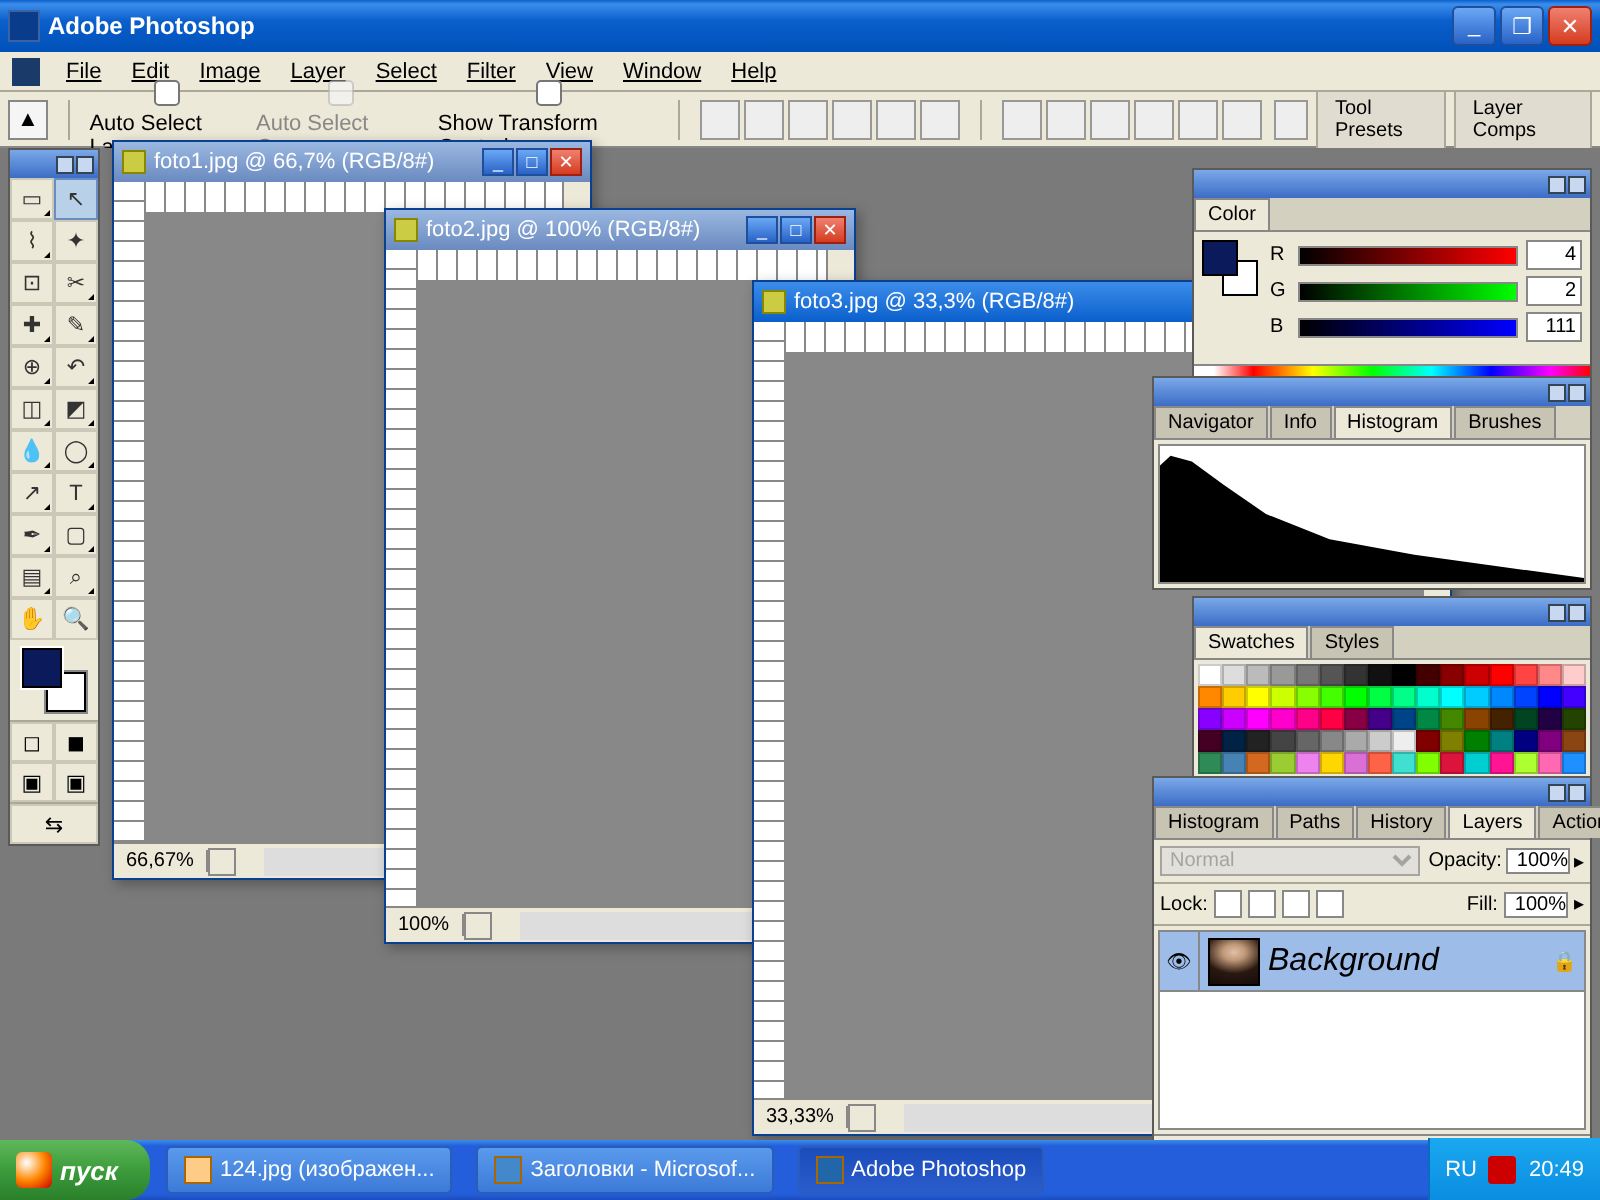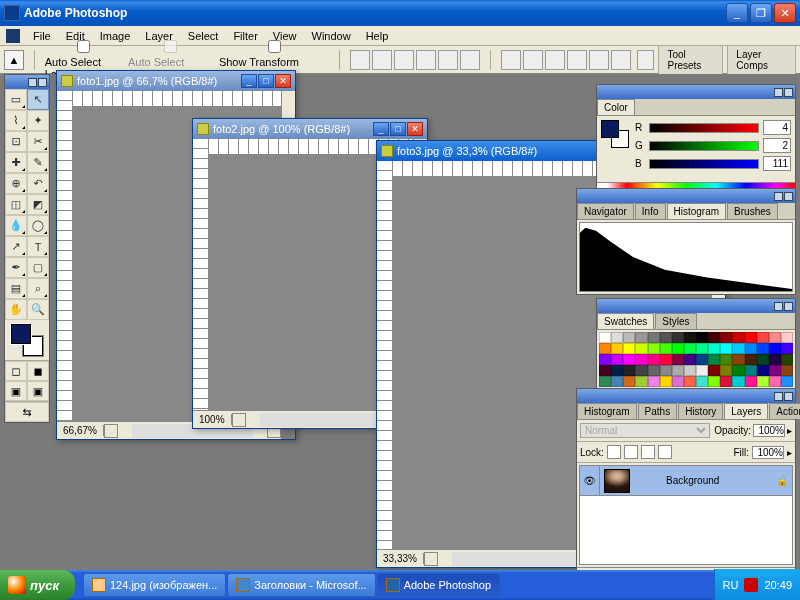--- a/index.html
+++ b/index.html
@@ -8,21 +8,21 @@
 
 .titlebar { height: 26px; background: linear-gradient(180deg,#0a5fcc 0%,#3c8dea 8%,#0a5fcc 40%,#0050b8 100%); display:flex; align-items:center; color:#fff; padding:0 4px; }
 .titlebar .app-icon { width:16px; height:16px; background:#0a3c8c; margin-right:4px; border:1px solid #fff3; }
 .titlebar .title { flex:1; font-weight:bold; font-size:12px; }
 .winbtns { display:flex; gap:2px; }
 .winbtn { width:22px; height:20px; border-radius:3px; background:linear-gradient(180deg,#6aa8f5,#2862c6); border:1px solid #1f4f9c; color:#fff; display:flex; align-items:center; justify-content:center; font-size:11px; cursor:pointer; }
 .winbtn.close { background:linear-gradient(180deg,#f08070,#d43c20); border-color:#a02010; }
 
 
 .menubar { height:20px; background:#ece9d8; display:flex; align-items:center; padding:0 6px; gap:3px; border-bottom:1px solid #aca899; }
-.menubar .mi { padding:2px 6px; cursor:pointer; }
+.menubar .mi { padding:2px 6px; cursor:pointer;text-decoration:underline; }
 .menubar .ps-icon { width:14px;height:14px;background:#1a3a6a;margin-right:4px; }
 
 .optbar { height:28px; background:#ece9d8; display:flex; align-items:center; padding:0 4px; gap:6px; border-bottom:1px solid #888; font-size:11px; }
 .optbar .tool-ind { width:22px;height:20px;border:1px solid #888;background:#f5f5f5;display:flex;align-items:center;justify-content:center; }
 .optbar .sep { width:1px; height:20px; background:#aca899; margin:0 4px;}
 .optbar .chk { display:flex; align-items:center; gap:3px;flex-direction:column; }
 .optbar .grp-icons { display:flex; gap:2px; }
 .optbar .icbtn { width:20px;height:20px;border:1px solid #999;background:#eee; }
 .optright { margin-left:auto; display:flex; gap:4px; align-items:center;}
 .tabbtn { background:#e0ddd0; border:1px solid #aca899; padding:3px 8px; font-size:10px; cursor:pointer; }
@@ -103,30 +103,30 @@
 .layers-opts{display:flex;gap:4px;padding:3px;align-items:center;border-bottom:1px solid #aca899;}
 .layers-opts select{font-size:10px;flex:1;background:#ddd;color:#888;border:1px solid #888;}
 .layers-opts .opa{display:flex;align-items:center;gap:2px;font-size:10px;}
 .opa input{width:32px;font-size:10px;border:1px solid #888;text-align:right;}
 .lock-row{display:flex;gap:3px;padding:3px;align-items:center;border-bottom:1px solid #aca899;font-size:10px;}
 .lock-row .ic{width:14px;height:14px;border:1px solid #888;background:#fff;}
 .layer-list{height:100px;background:#fff;border:1px solid #888;margin:2px;}
 .layer-row{display:flex;align-items:center;height:30px;background:#9ebce8;border-bottom:1px solid #888;}
 .layer-row .eye{width:20px;text-align:center;border-right:1px solid #888;height:100%;display:flex;align-items:center;justify-content:center;}
 .layer-row .thumb{width:26px;height:24px;margin:0 4px;border:1px solid #000;}
-.layer-row .ln{flex:1;font-size:10px;margin-left:32px;}
+.layer-row .ln{flex:1;font-style:italic;font-size:16px;}
 .layer-row .lock{width:16px;}
 .panel-foot{height:20px;background:#ece9d8;border-top:1px solid #888;display:flex;justify-content:flex-end;gap:2px;padding:2px;}
 .panel-foot .fic{width:16px;height:14px;border:1px solid #888;background:#ddd;cursor:pointer;}
 
 
 .taskbar{position:absolute;bottom:0;left:0;right:0;height:30px;background:linear-gradient(180deg,#3c8dea 0%,#245edb 10%,#245edb 90%,#1a4cbc 100%);display:flex;align-items:center;}
 .start{height:30px;padding:0 16px 0 8px;background:linear-gradient(180deg,#5fb85a 0%,#3c9c3c 50%,#2a802a 100%);color:#fff;font-weight:bold;font-style:italic;display:flex;align-items:center;gap:4px;border-radius:0 12px 12px 0;cursor:pointer;font-size:13px;}
 .start .orb{width:18px;height:18px;background:radial-gradient(circle at 30% 30%,#fff,#f80,#c00);border-radius:3px;}
-.task-items{display:flex;gap:1px;margin-left:8px;flex:1;}
+.task-items{display:flex;gap:12px;margin-left:8px;flex:1;}
 .task-item{height:24px;background:linear-gradient(180deg,#5a9aec,#3c7ad8);border:1px solid #2a5cb8;border-radius:3px;padding:0 8px;display:flex;align-items:center;gap:4px;color:#fff;font-size:11px;cursor:pointer;min-width:0;}
 .task-item.act{background:linear-gradient(180deg,#1a4cbc,#2a5ccc);}
 .task-item .ti{width:14px;height:14px;background:#fc8;border:1px solid #a60;}
 .tray{background:linear-gradient(180deg,#1aa8f0,#0a8ce0);height:30px;display:flex;align-items:center;gap:6px;padding:16px 8px;color:#fff;font-size:11px;border-left:1px solid #0a6cc0;}
 .tray .tic{width:14px;height:14px;background:#c00;border-radius:2px;}
 </style>
 </head>
 <body>
 
 <div class="titlebar">
@@ -259,21 +259,21 @@
     </div>
     <div class="scroll-v"></div>
     <div class="scroll-h">
       <div class="zoom">66,67%</div>
       <div class="arr"></div>
         <div class="track"></div>
         <div class="arr"></div>
     </div>
   </div>
 
-  <div class="docwin" style="left:192px;top:44px;width:236px;height:311px;">
+  <div class="docwin" style="left:192px;top:30px;width:236px;height:368px;">
     <div class="dtitle inactive">
       <div class="di"></div>
       <div class="dt">foto2.jpg @ 100% (RGB/8#)</div>
       <div class="dbtns">
           <div class="dbtn">_</div>
           <div class="dbtn">□</div>
           <div class="dbtn cls">✕</div>
         </div>
     </div>
     <div class="canvas-area">

